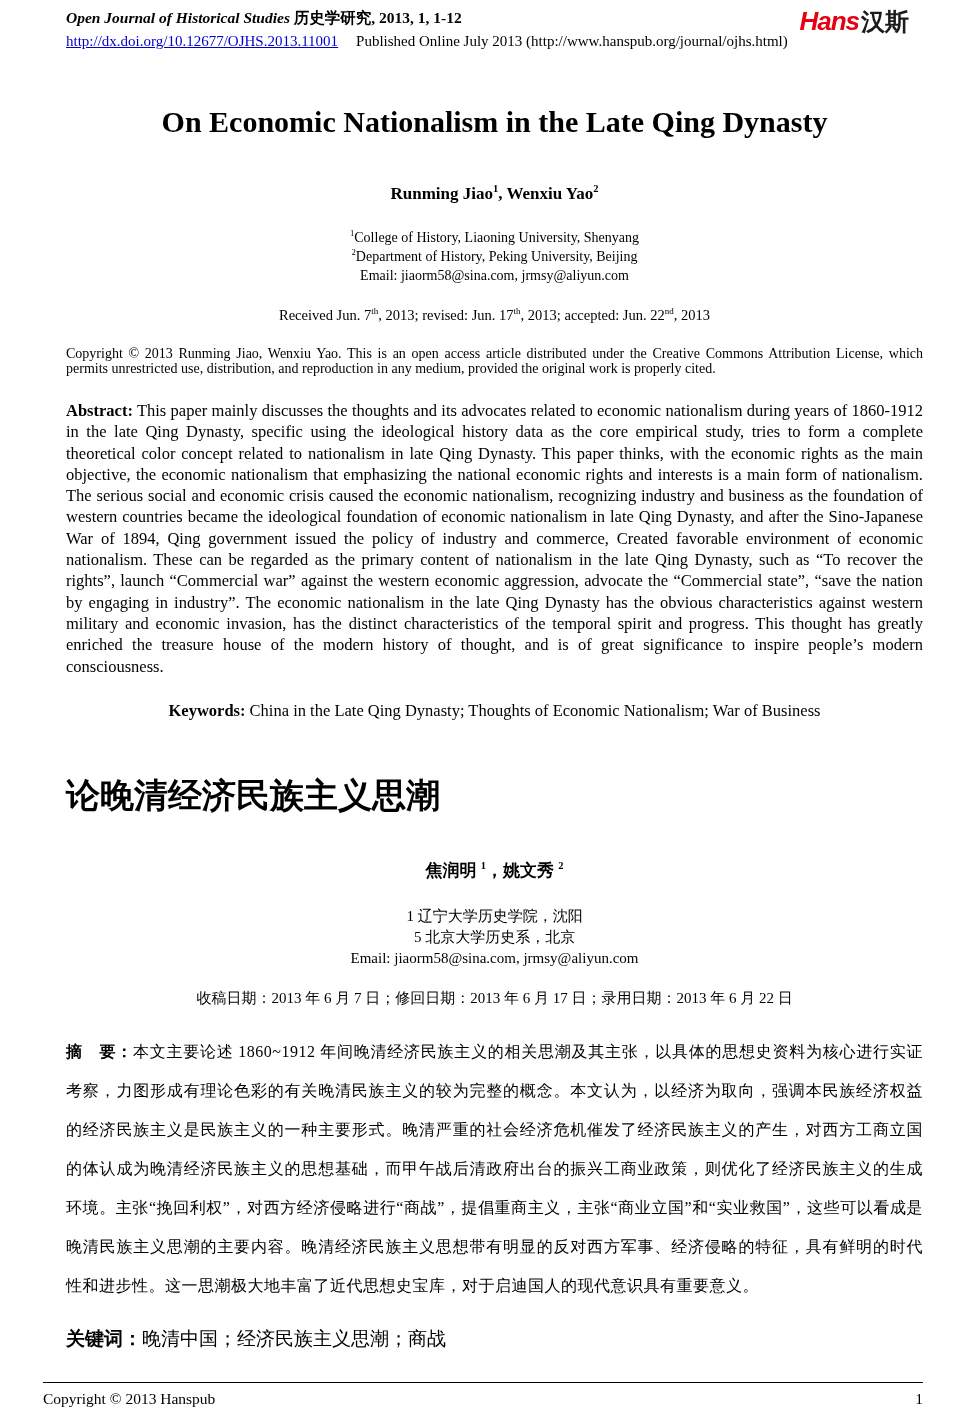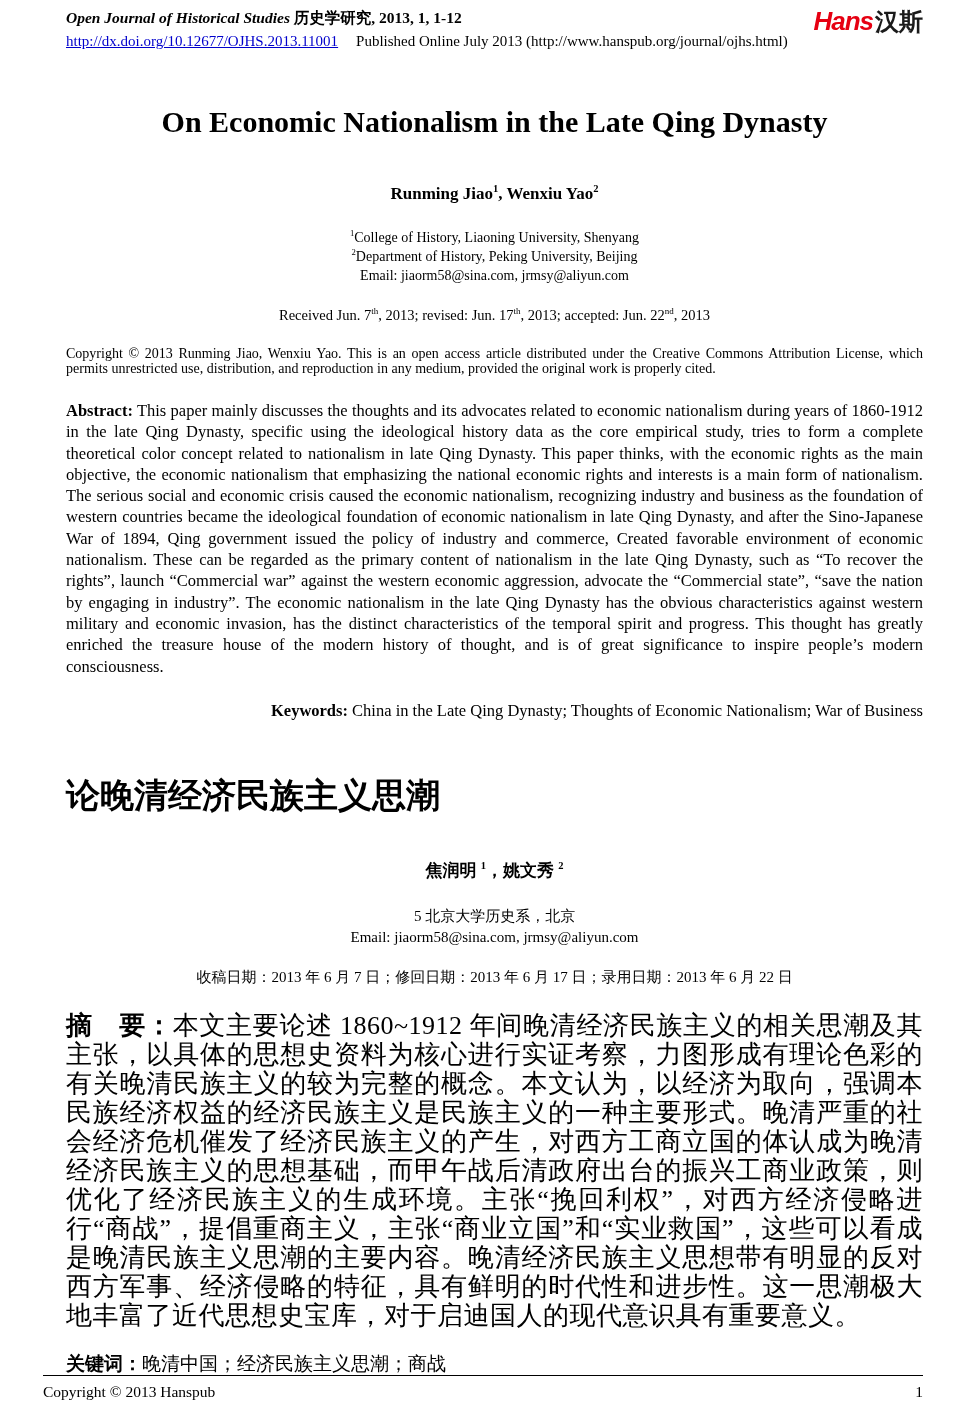--- a/index.html
+++ b/index.html
@@ -12,47 +12,47 @@
   }
   .page { position: relative; width: 100%; height: 100%; padding: 8px 43px 0 66px; }
 
   
   .header { position: relative; }
   .journal-line { font-size: 15.5px; font-weight: bold; line-height: 20px; }
   .jt-italic { font-style: italic; }
   .doi-line { font-size: 15px; line-height: 22px; margin-top: 2px; }
   .doi { color: #0000cc; text-decoration: underline; cursor: pointer; }
   .pub { margin-left: 18px; color: #000; }
-  .logo { position: absolute; top: -2px; right: 0; font-family: "Liberation Sans", "DejaVu Sans", sans-serif; white-space: nowrap; }
+  .logo { position: absolute; top: -2px; right: 14px; font-family: "Liberation Sans", "DejaVu Sans", sans-serif; white-space: nowrap; }
   .logo-en { color: #e60012; font-size: 26px; font-weight: bold; font-style: italic; letter-spacing: -1px; }
   .logo-cn { color: #1a1a1a; font-size: 24px; font-weight: bold; margin-left: 2px; }
 
   
   .en-title { margin-top: 52px; text-align: center; font-size: 30px; font-weight: bold; line-height: 36px; }
   .en-authors { margin-top: 44px; text-align: center; font-size: 17px; font-weight: bold; }
   sup { font-size: 62%; line-height: 0; vertical-align: super; }
   .affil-block { margin-top: 24px; text-align: center; font-size: 14px; line-height: 19px; }
   .received { margin-top: 21px; text-align: center; font-size: 14.5px; line-height: 19px; }
   .cc-notice { margin-top: 21px; text-align: justify; font-size: 14px; line-height: 15px; }
   .en-abstract { margin-top: 24px; text-align: justify; font-size: 16.5px; line-height: 21.3px; }
   .lbl { font-weight: bold; }
-  .en-keywords { margin-top: 23px; text-align: right; font-size: 16.5px; line-height: 21px; }
+  .en-keywords { margin-top: 23px; text-align: center; font-size: 16.5px; line-height: 21px; }
 
   
   .cn-title { margin-top: 52px; text-align: left; font-size: 34px; font-weight: bold; line-height: 44px;
               font-family: "Liberation Sans", "DejaVu Sans", sans-serif; }
   .cn-authors { margin-top: 42px; text-align: center; font-size: 17px; font-weight: bold; }
   .cn-affil-block { margin-top: 24px; text-align: center; font-size: 15px; line-height: 21px; }
   .cn-dates { margin-top: 19px; text-align: center; font-size: 15px; line-height: 20px; }
-  .cn-abstract { margin-top: 24px; text-align: justify; font-size: 26px; line-height: 29px; letter-spacing: 0.5px; }
+  .cn-abstract { margin-top: 24px; text-align: justify; font-size: 16px; line-height: 39px; letter-spacing: 0.5px; }
   .cn-lbl { font-weight: bold; font-family: "Liberation Sans", "DejaVu Sans", sans-serif; }
   .cn-keywords { margin-top: 21px; font-size: 19px; line-height: 26px; }
 
   
-  .footer { position: absolute; left: 43px; right: 43px; bottom: 16px;
+  .footer { position: absolute; left: 43px; right: 43px; bottom: 9px;
             border-top: 1px solid #000; padding-top: 7px;
             display: flex; justify-content: space-between; align-items: baseline;
             font-size: 15.5px; }
 </style>
 </head>
 <body>
 
 <div class="page">
 
   <header class="header">
@@ -95,20 +95,21 @@
     <span class="lbl">Keywords:</span><span> China in the Late Qing Dynasty; Thoughts of Economic Nationalism; War of Business</span>
   </p>
 
   <h2 class="cn-title">论晚清经济民族主义思潮</h2>
 
   <div class="cn-authors">
     <span>焦润明 </span><sup>1</sup><span>，</span><span>姚文秀 </span><sup>2</sup>
   </div>
 
   <div class="cn-affil-block">
+    <div>1 辽宁大学历史学院，沈阳</div>
     <div>5 北京大学历史系，北京</div>
     <div>Email: jiaorm58@sina.com, jrmsy@aliyun.com</div>
   </div>
 
   <div class="cn-dates">收稿日期：2013 年 6 月 7 日；修回日期：2013 年 6 月 17 日；录用日期：2013 年 6 月 22 日</div>
 
   <p class="cn-abstract">
     <span class="cn-lbl">摘　要：</span><span>本文主要论述 1860~1912 年间晚清经济民族主义的相关思潮及其主张，以具体的思想史资料为核心进行实证考察，力图形成有理论色彩的有关晚清民族主义的较为完整的概念。本文认为，以经济为取向，强调本民族经济权益的经济民族主义是民族主义的一种主要形式。晚清严重的社会经济危机催发了经济民族主义的产生，对西方工商立国的体认成为晚清经济民族主义的思想基础，而甲午战后清政府出台的振兴工商业政策，则优化了经济民族主义的生成环境。主张“挽回利权”，对西方经济侵略进行“商战”，提倡重商主义，主张“商业立国”和“实业救国”，这些可以看成是晚清民族主义思潮的主要内容。晚清经济民族主义思想带有明显的反对西方军事、经济侵略的特征，具有鲜明的时代性和进步性。这一思潮极大地丰富了近代思想史宝库，对于启迪国人的现代意识具有重要意义。</span>
   </p>
 

